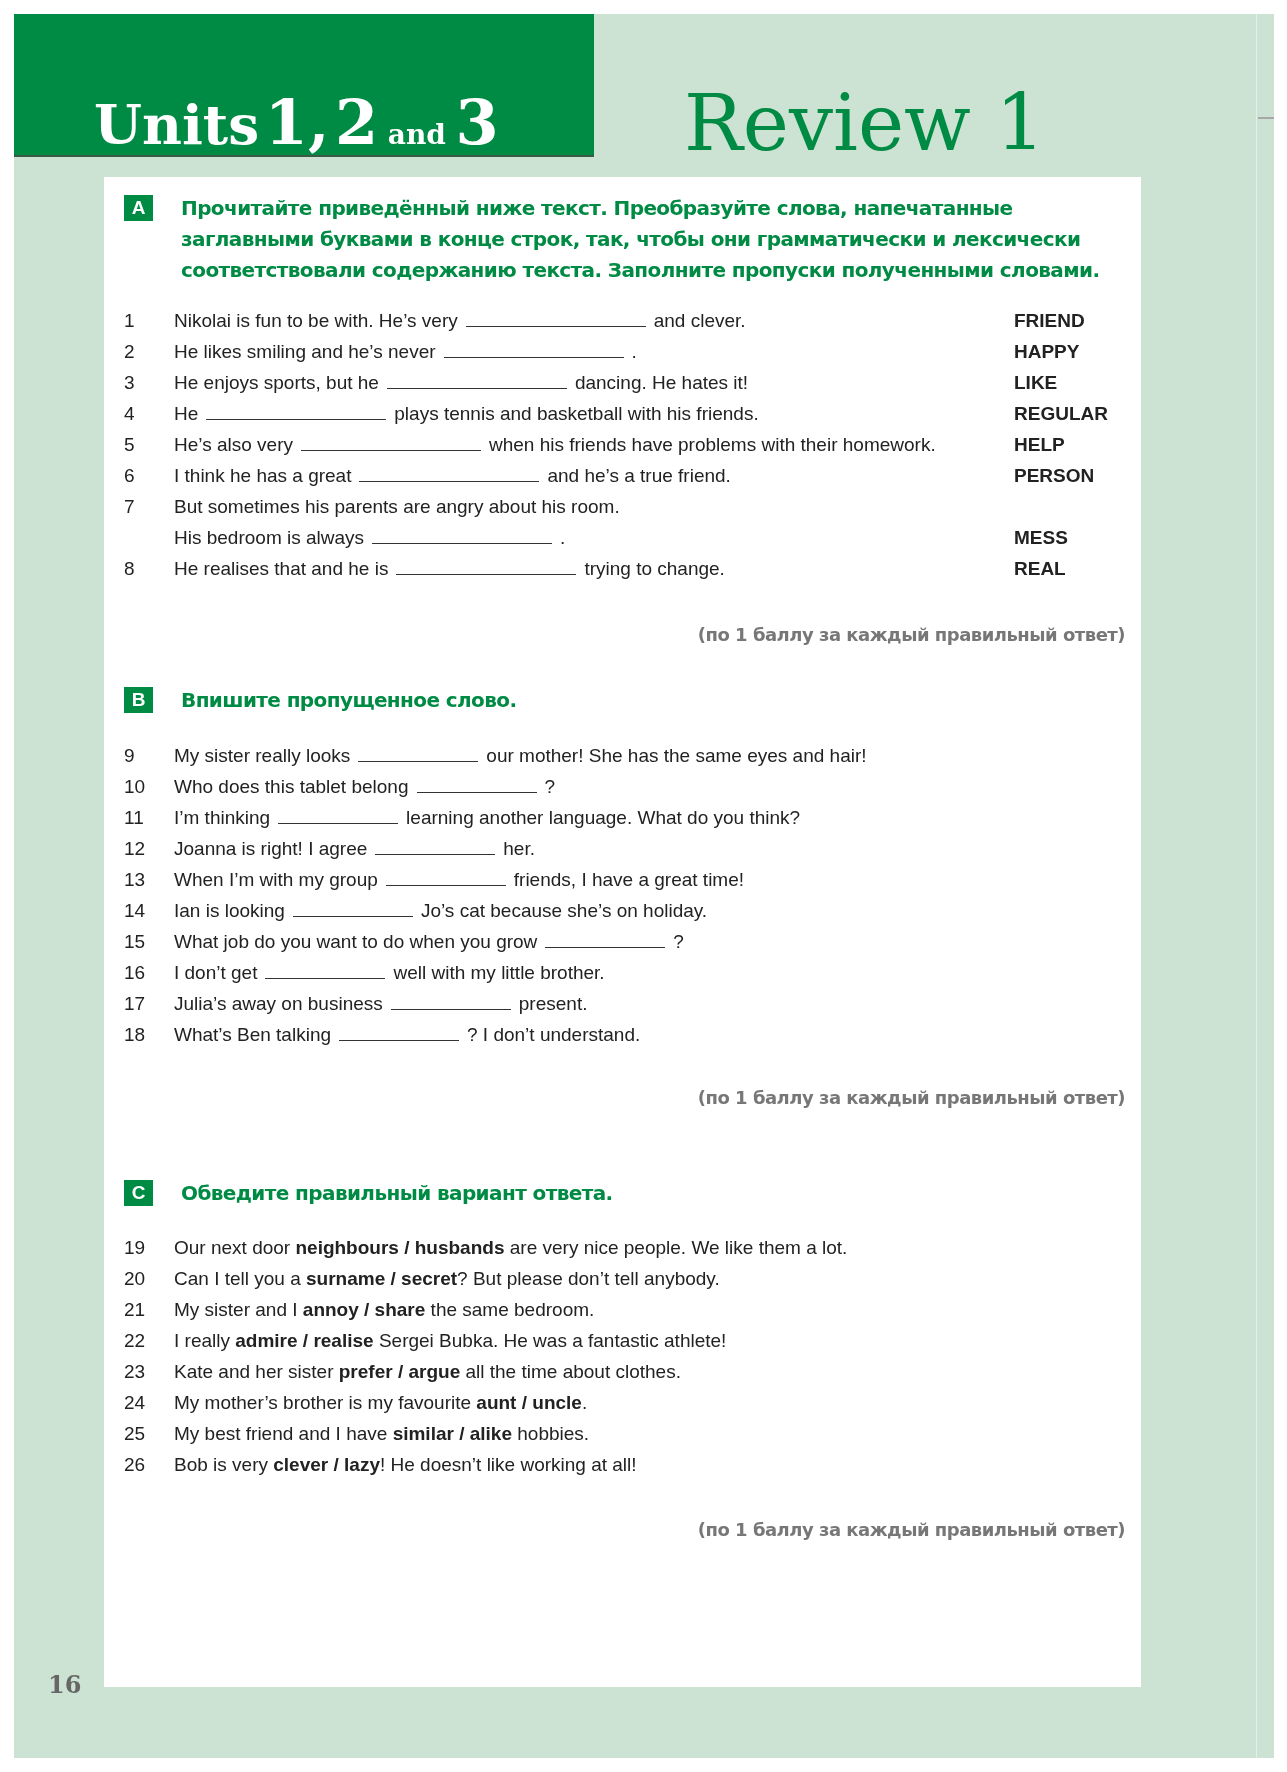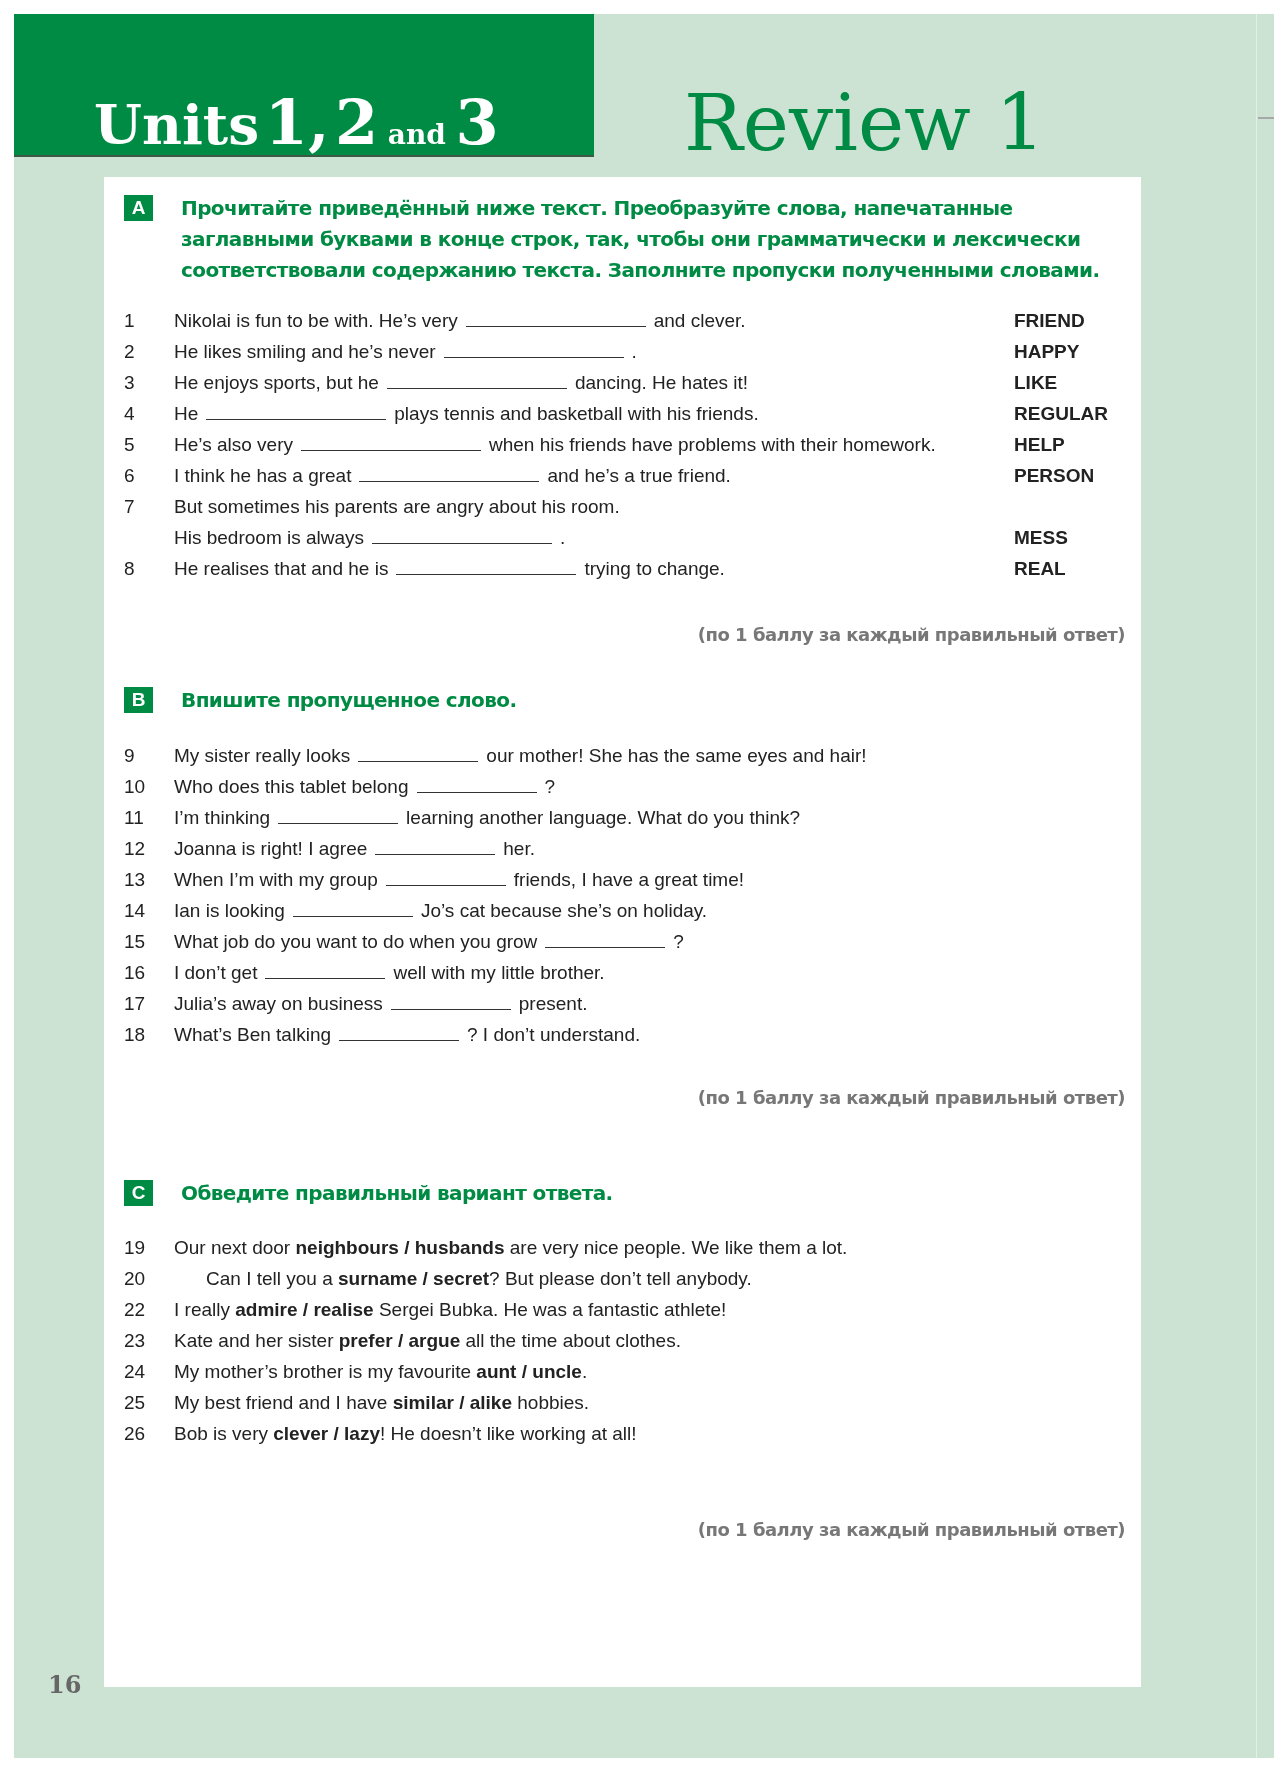--- a/index.html
+++ b/index.html
@@ -184,21 +184,25 @@
     <div class="badge">C</div>
     <div class="instr">Обведите правильный вариант ответа.</div>
   </div>
   <div class="rows" id="rows-c" style="top:1055px;">
       <div class="row">
         <span class="n">19</span>
         <span class="txt" style="white-space: pre;"><span>Our next door </span><b>neighbours / husbands</b><span> are very nice people. We like them a lot.</span></span>
       </div>
       <div class="row">
         <span class="n">20</span>
-        <span class="txt" style="white-space: pre; margin-left: 32px;"><span>Can I tell you a </span><b>surname / secret</b><span>? But please don’t tell anybody.</span></span>
+        <span class="txt" style="white-space: pre;"><span>Can I tell you a </span><b>surname / secret</b><span>? But please don’t tell anybody.</span></span>
+      </div>
+      <div class="row">
+        <span class="n">21</span>
+        <span class="txt" style="white-space: pre;"><span>My sister and I </span><b>annoy / share</b><span> the same bedroom.</span></span>
       </div>
       <div class="row">
         <span class="n">22</span>
         <span class="txt" style="white-space: pre;"><span>I really </span><b>admire / realise</b><span> Sergei Bubka. He was a fantastic athlete!</span></span>
       </div>
       <div class="row">
         <span class="n">23</span>
         <span class="txt" style="white-space: pre;"><span>Kate and her sister </span><b>prefer / argue</b><span> all the time about clothes.</span></span>
       </div>
       <div class="row">

